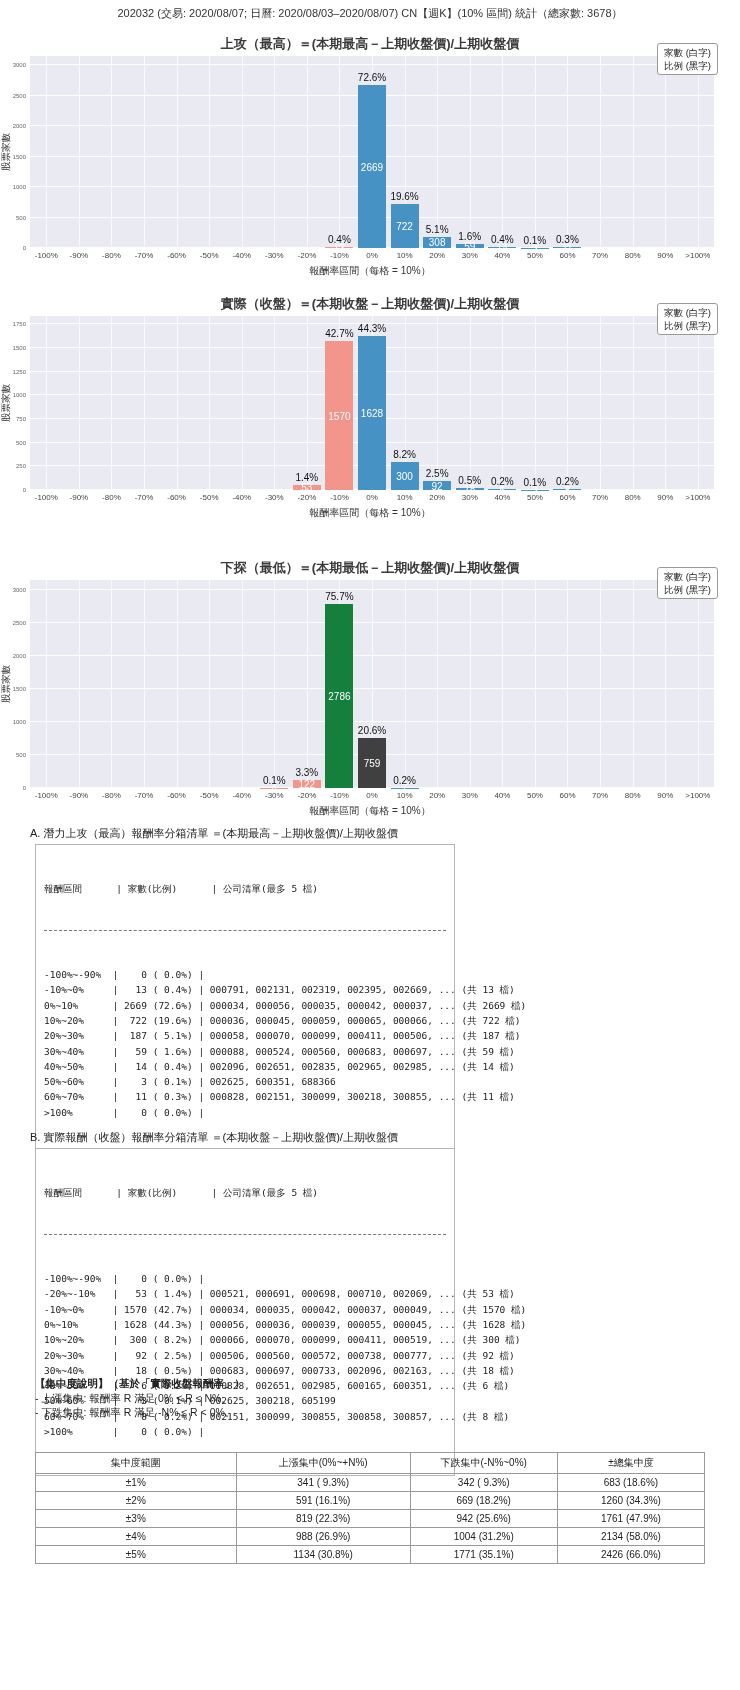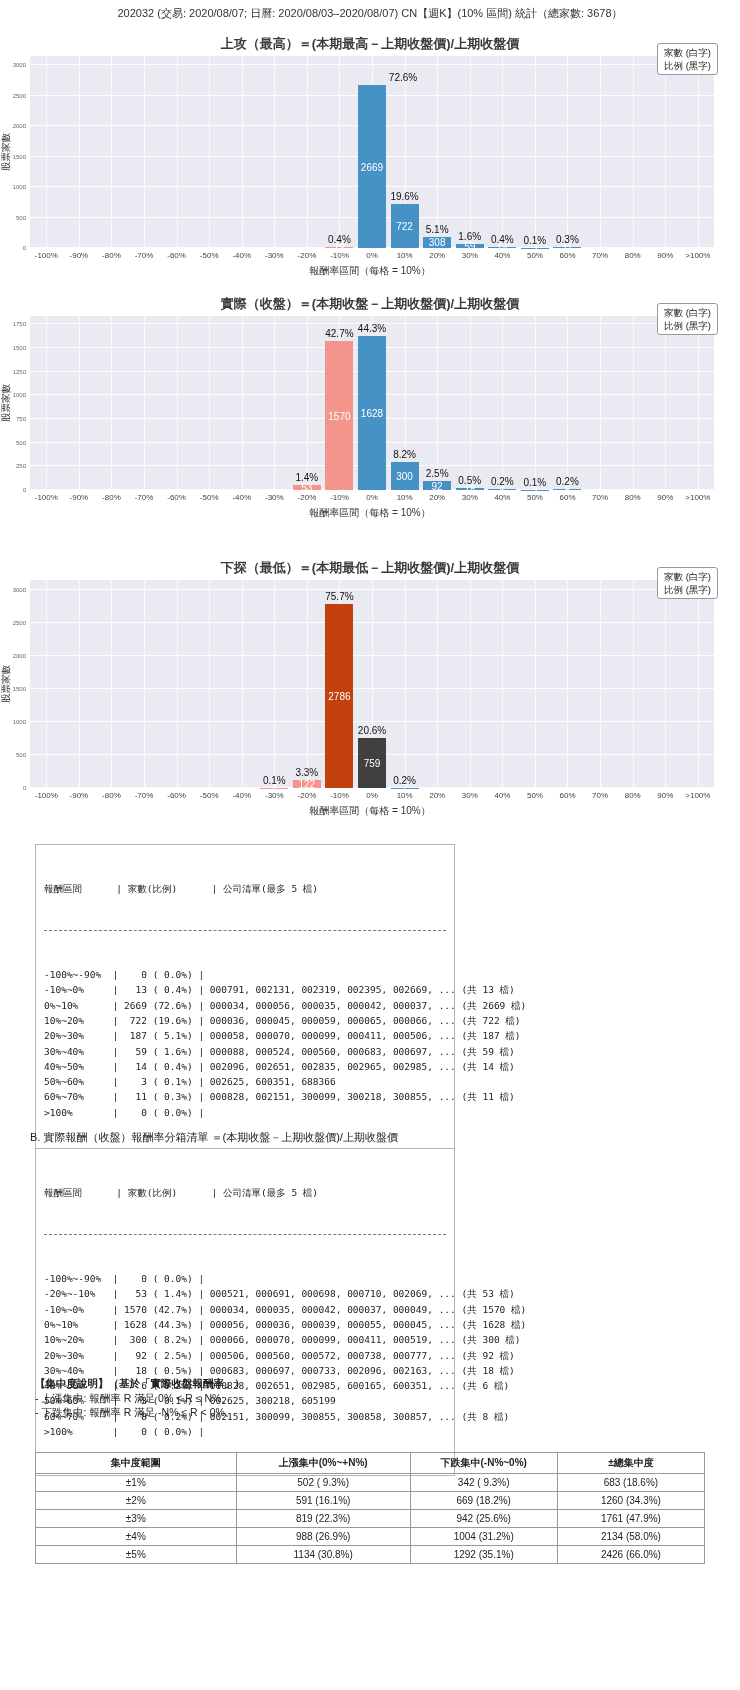--- a/index.html
+++ b/index.html
@@ -34,21 +34,21 @@
           padding:5px 8px;font-family:"DejaVu Sans Mono","Liberation Mono",monospace;
           font-size:9.5px;line-height:15.3px;white-space:pre;color:#222;overflow:visible;}
   .dashline{border-top:1px dashed #777;margin:4px 0 5px;}
   
   .note{position:absolute;left:35px;width:680px;font-size:10.5px;line-height:14.5px;color:#222;}
   .note .bold{font-weight:700;}
   
   .ctable{position:absolute;left:35px;width:670px;border-collapse:collapse;
           font-size:10px;color:#222;}
   .ctable th,.ctable td{border:1px solid #999;text-align:center;padding:3px 4px;}
-  .ctable th{font-weight:700;}
+  .ctable th{font-weight:400;}
   .ctable col:nth-child(1){width:30%}.ctable col:nth-child(2){width:26%}
   .ctable col:nth-child(3){width:22%}.ctable col:nth-child(4){width:22%}
 </style>
 </head>
 <body>
 
 <div class="page">
 
   <div class="main-title">202032 (交易: 2020/08/07; 日曆: 2020/08/03–2020/08/07) CN【週K】(10% 區間) 統計（總家數: 3678）</div>
 
@@ -96,21 +96,21 @@
           <div class="vgrid" style="left: 88.0952%;"></div>
           <div class="vgrid" style="left: 92.8571%;"></div>
           <div class="vgrid" style="left: 97.619%;"></div>
           <div class="bar" style="left: 43.1905%; width: 4.09524%; height: 0.412698%; background: rgb(243, 149, 139);">
             <span class="bcount">13</span>
           </div>
           <div class="bpct" style="left: 45.2381%; bottom: calc(0.412698% + 2px);">0.4%</div>
           <div class="bar" style="left: 47.9524%; width: 4.09524%; height: 84.7302%; background: rgb(71, 146, 197);">
             <span class="bcount">2669</span>
           </div>
-          <div class="bpct" style="left: 50%; bottom: calc(84.7302% + 2px); margin-left: 31px;">72.6%</div>
+          <div class="bpct" style="left: 50%; bottom: calc(84.7302% + 2px);">72.6%</div>
           <div class="bar" style="left: 52.7143%; width: 4.09524%; height: 22.9206%; background: rgb(71, 146, 197);">
             <span class="bcount">722</span>
           </div>
           <div class="bpct" style="left: 54.7619%; bottom: calc(22.9206% + 2px);">19.6%</div>
           <div class="bar" style="left: 57.4762%; width: 4.09524%; height: 5.93651%; background: rgb(71, 146, 197);">
             <span class="bcount">308</span>
           </div>
           <div class="bpct" style="left: 59.5238%; bottom: calc(5.93651% + 2px); margin-top: 12px;">5.1%</div>
           <div class="bar" style="left: 62.2381%; width: 4.09524%; height: 1.87302%; background: rgb(71, 146, 197);">
             <span class="bcount">59</span>
@@ -311,21 +311,21 @@
           <div class="vgrid" style="left: 92.8571%;"></div>
           <div class="vgrid" style="left: 97.619%;"></div>
           <div class="bar" style="left: 33.6667%; width: 4.09524%; height: 0.126984%; background: rgb(243, 149, 139);">
             <span class="bcount">4</span>
           </div>
           <div class="bpct" style="left: 35.7143%; bottom: calc(0.126984% + 2px);">0.1%</div>
           <div class="bar" style="left: 38.4286%; width: 4.09524%; height: 3.87302%; background: rgb(243, 149, 139);">
             <span class="bcount">122</span>
           </div>
           <div class="bpct" style="left: 40.4762%; bottom: calc(3.87302% + 2px);">3.3%</div>
-          <div class="bar" style="left: 43.1905%; width: 4.09524%; height: 88.4444%; background: #c2410c;">
+          <div class="bar" style="left: 43.1905%; width: 4.09524%; height: 88.4444%; background: #15803d;">
             <span class="bcount">2786</span>
           </div>
           <div class="bpct" style="left: 45.2381%; bottom: calc(88.4444% + 2px);">75.7%</div>
           <div class="bar" style="left: 47.9524%; width: 4.09524%; height: 24.0952%; background: #404040;">
             <span class="bcount">759</span>
           </div>
           <div class="bpct" style="left: 50%; bottom: calc(24.0952% + 2px);">20.6%</div>
           <div class="bar" style="left: 52.7143%; width: 4.09524%; height: 0.222222%; background: rgb(71, 146, 197);">
             <span class="bcount">7</span>
           </div>
@@ -351,20 +351,21 @@
         <span class="xtick">50%</span>
         <span class="xtick">60%</span>
         <span class="xtick">70%</span>
         <span class="xtick">80%</span>
         <span class="xtick">90%</span>
         <span class="xtick">&gt;100%</span>
       </div>
     <div class="xlab">報酬率區間（每格 = 10%）</div>
   </section>
 
+  <div class="sec-head" style="top:826px">A. 潛力上攻（最高）報酬率分箱清單 ＝(本期最高－上期收盤價)/上期收盤價</div>
   <div class="binbox" style="top:844px">
     <div>報酬區間      | 家數(比例)      | 公司清單(最多 5 檔)</div>
     <div class="dashline"></div>
     <div><div class="prow">-100%~-90%  |    0 ( 0.0%) |</div><div class="prow">-10%~0%     |   13 ( 0.4%) | 000791, 002131, 002319, 002395, 002669, ... (共 13 檔)</div><div class="prow">0%~10%      | 2669 (72.6%) | 000034, 000056, 000035, 000042, 000037, ... (共 2669 檔)</div><div class="prow">10%~20%     |  722 (19.6%) | 000036, 000045, 000059, 000065, 000066, ... (共 722 檔)</div><div class="prow">20%~30%     |  187 ( 5.1%) | 000058, 000070, 000099, 000411, 000506, ... (共 187 檔)</div><div class="prow">30%~40%     |   59 ( 1.6%) | 000088, 000524, 000560, 000683, 000697, ... (共 59 檔)</div><div class="prow">40%~50%     |   14 ( 0.4%) | 002096, 002651, 002835, 002965, 002985, ... (共 14 檔)</div><div class="prow">50%~60%     |    3 ( 0.1%) | 002625, 600351, 688366</div><div class="prow">60%~70%     |   11 ( 0.3%) | 000828, 002151, 300099, 300218, 300855, ... (共 11 檔)</div><div class="prow">&gt;100%       |    0 ( 0.0%) |</div></div>
   </div>
 
   <div class="sec-head" style="top:1130px">B. 實際報酬（收盤）報酬率分箱清單 ＝(本期收盤－上期收盤價)/上期收盤價</div>
   <div class="binbox" style="top:1148px">
     <div>報酬區間      | 家數(比例)      | 公司清單(最多 5 檔)</div>
     <div class="dashline"></div>
@@ -388,21 +389,21 @@
         <tr>
           <th>集中度範圍</th>
           <th>上漲集中(0%~+N%)</th>
           <th>下跌集中(-N%~0%)</th>
           <th>±總集中度</th>
         </tr>
       </thead>
     <tbody>
         <tr>
           <td>±1%</td>
-          <td>502 ( 9.3%)</td>
+          <td>341 ( 9.3%)</td>
           <td>342 ( 9.3%)</td>
           <td>683 (18.6%)</td>
         </tr>
         <tr>
           <td>±2%</td>
           <td>591 (16.1%)</td>
           <td>669 (18.2%)</td>
           <td>1260 (34.3%)</td>
         </tr>
         <tr>
@@ -413,19 +414,19 @@
         </tr>
         <tr>
           <td>±4%</td>
           <td>988 (26.9%)</td>
           <td>1004 (31.2%)</td>
           <td>2134 (58.0%)</td>
         </tr>
         <tr>
           <td>±5%</td>
           <td>1134 (30.8%)</td>
-          <td>1292 (35.1%)</td>
+          <td>1771 (35.1%)</td>
           <td>2426 (66.0%)</td>
         </tr>
       </tbody>
   </table>
 
 </div>
 
 </body></html>

